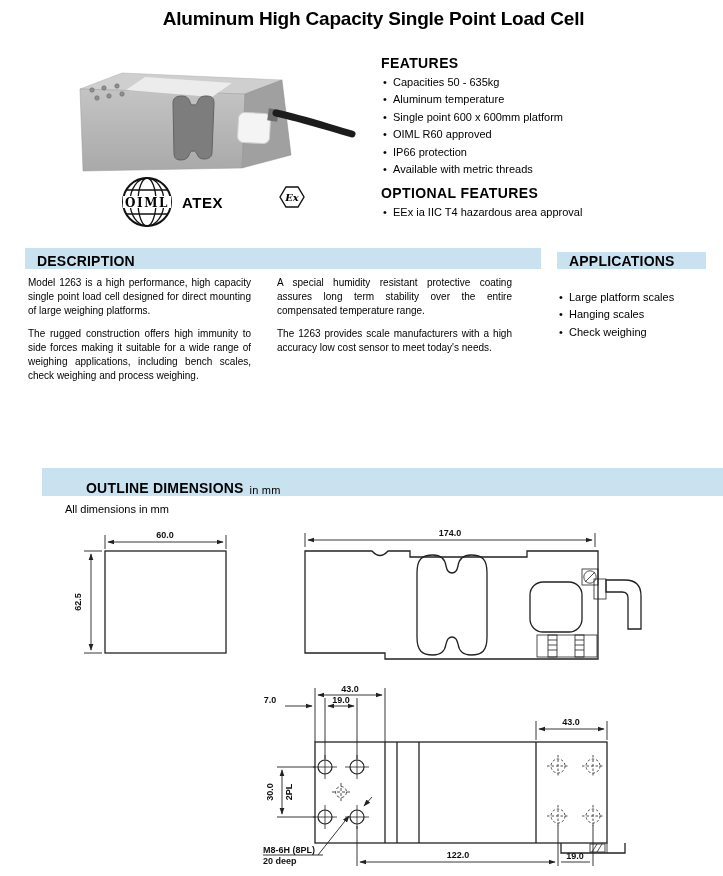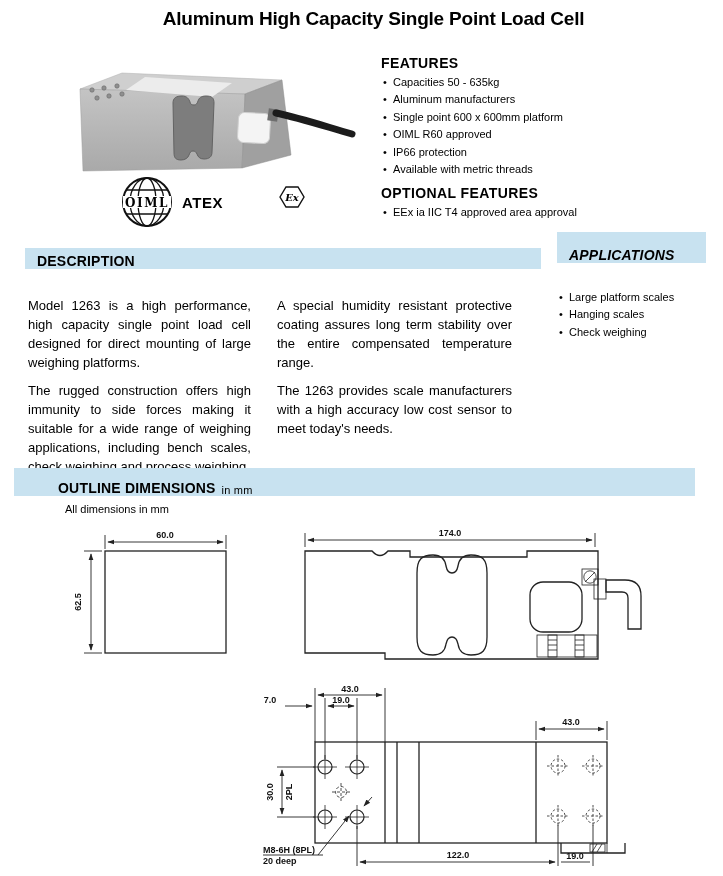--- a/index.html
+++ b/index.html
@@ -13,24 +13,24 @@
   .feat-head{font-size:14px;font-weight:bold;letter-spacing:0.4px;margin:0 0 3px 0;}
   .feat-head.optional{margin-top:7px;}
   ul.bullets{list-style:none;margin:0;padding:0;}
   ul.bullets li{font-size:11px;line-height:17.4px;padding-left:12px;position:relative;}
   ul.bullets li::before{content:"\2022";position:absolute;left:2px;}
   
   .bar{background:#c8e2f0;font-weight:bold;font-size:14px;letter-spacing:0.2px;
        display:flex;align-items:flex-end;padding-left:12px;box-sizing:border-box;}
   .bar .suffix{font-weight:normal;margin-left:6px;font-size:11px;margin-top:48px;}
   .descbar{left:25px;top:248px;width:516px;height:21px;}
-  .appbar{left:557px;top:232px;width:149px;height:31px;font-style:italic;}
-  .outbar{left:14px;top:468px;width:681px;height:28px;padding-left:44px;}
-  
-  .dcol{top:276px;font-size:13px;line-height:19px;text-align:justify;margin-top:20px;}
+  .appbar{left:557px;top:252px;width:149px;height:17px;}
+  .outbar{left:42px;top:468px;width:681px;height:28px;padding-left:44px;}
+  
+  .dcol{top:276px;font-size:10px;line-height:14px;text-align:justify;}
   .dcol1{left:28px;width:223px;}
   .dcol2{left:277px;width:235px;}
   .dcol p{margin:0 0 9px 0;}
   .apps{left:557px;top:270px;width:160px;margin-top:19px;}
   .apps li{line-height:19px;}
   .note{left:65px;top:503px;font-size:11px;}
   
   .ol{stroke:#222;stroke-width:1.3;fill:none;}
   .thin{stroke:#222;stroke-width:0.8;fill:none;}
   .dim{stroke:#222;stroke-width:0.9;fill:none;}
@@ -83,29 +83,29 @@
   <g>
     <polygon points="160,22 166,12 178,12 184,22 178,32 166,32" fill="none" stroke="#111" stroke-width="1.4"></polygon>
     <text x="172" y="26" text-anchor="middle" style="font:italic bold 10px 'DejaVu Serif',serif" fill="#000">Ex</text>
   </g>
 </svg>
 
 <div class="abs features">
   <div class="feat-head">FEATURES</div>
   <ul class="bullets">
     <li>Capacities 50 - 635kg</li>
-    <li>Aluminum manufacturers</li>
+    <li>Aluminum temperature</li>
     <li>Single point 600 x 600mm platform</li>
     <li>OIML R60 approved</li>
     <li>IP66 protection</li>
     <li>Available with metric threads</li>
   </ul>
   <div class="feat-head optional">OPTIONAL FEATURES</div>
   <ul class="bullets">
-    <li>EEx ia IIC T4 approved area approval</li>
+    <li>EEx ia IIC T4 hazardous area approval</li>
   </ul>
 </div>
 
 <div class="abs bar descbar" style="background: rgb(200, 226, 240);">
   <span>DESCRIPTION</span>
 </div>
 <div class="abs dcol dcol1">
   <p>Model 1263 is a high performance, high capacity single point load cell designed for direct mounting of large weighing platforms.</p>
   <p>The rugged construction offers high immunity to side forces making it suitable for a wide range of weighing applications, including bench scales, check weighing and process weighing.</p>
 </div>

